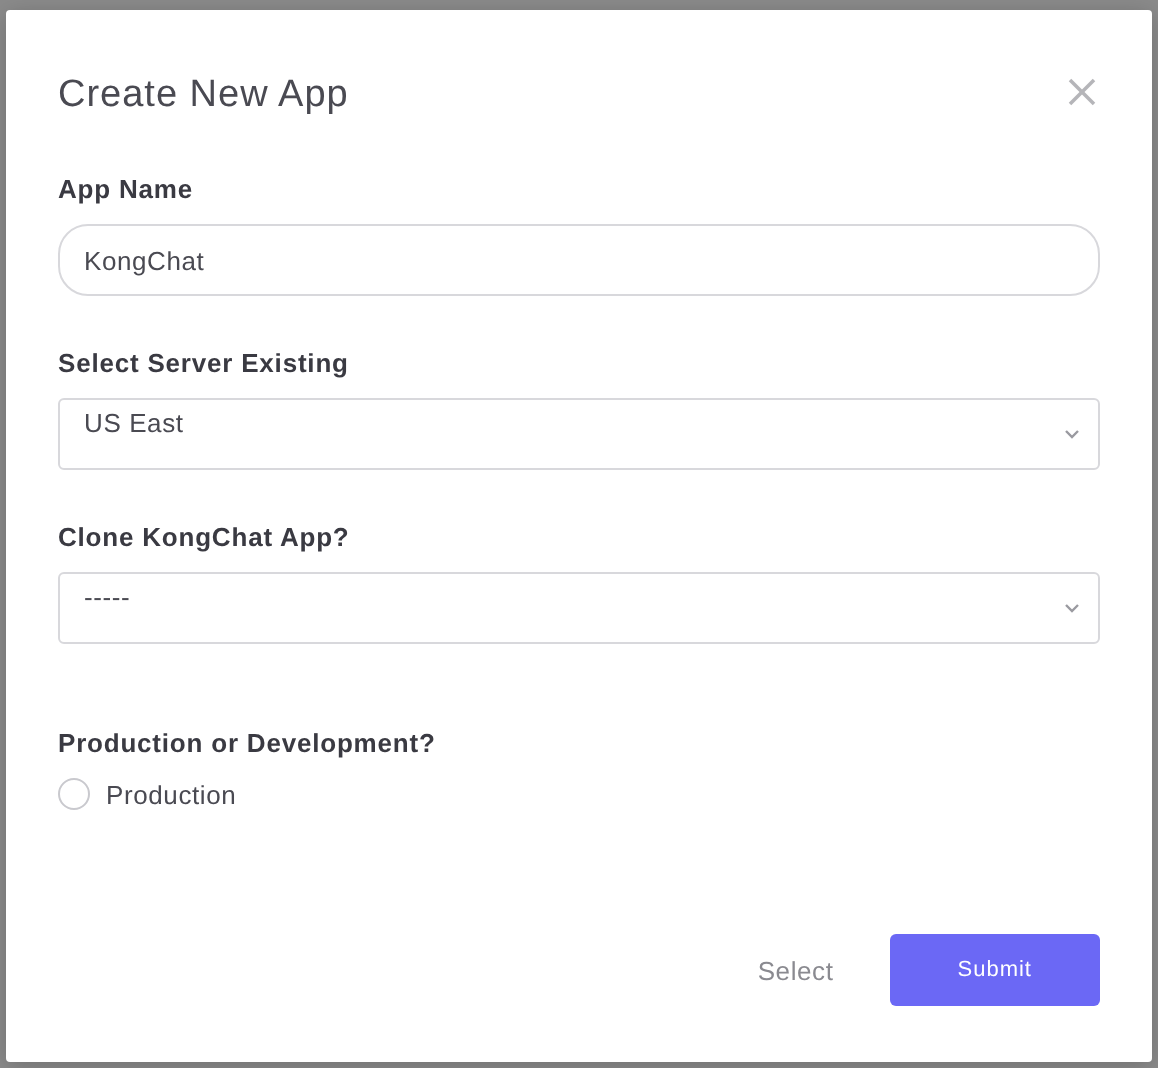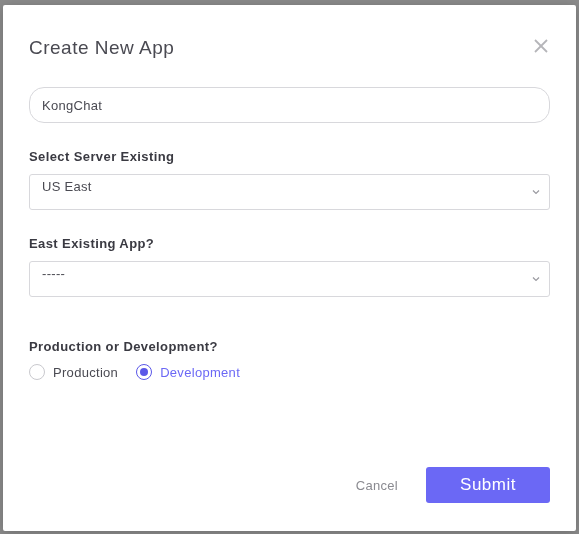--- a/index.html
+++ b/index.html
@@ -159,21 +159,21 @@
       color: #8a8a90;
       font-size: 13px;
       letter-spacing: 0.3px;
       cursor: pointer;
       font-family: inherit;
     }
     .submit-btn {
       background: #6b68f5;
       border: none;
       color: #ffffff;
-      font-size: 17px;
+      font-size: 11px;
       letter-spacing: 0.5px;
       cursor: pointer;
       padding: 0 34px;
       height: 36px;
       border-radius: 3px;
       font-family: inherit;
     }
     .clone-group .form-label {
       margin-bottom: 10px;
     }
@@ -190,64 +190,59 @@
     <h2 class="modal-title">Create New App</h2>
     <div class="close-btn">
       <svg viewBox="0 0 14 14" fill="none" stroke="currentColor" stroke-width="1.8">
         <line x1="1" y1="1" x2="13" y2="13"></line>
         <line x1="13" y1="1" x2="1" y2="13"></line>
       </svg>
     </div>
   </div>
 
   <div class="form-group">
+    <label class="form-label">App Name</label>
     <input type="text" class="text-input" value="KongChat" style="">
   </div>
 
   <div class="form-group">
     <label class="form-label">Select Server Existing</label>
     <div class="select-wrapper">
       <select class="select-input">
         <option>US East</option>
       </select>
       <span class="select-arrow">
         <svg viewBox="0 0 8 5" fill="none" stroke="currentColor" stroke-width="1.2">
           <path d="M1 1 L4 4 L7 1"></path>
         </svg>
       </span>
     </div>
   </div>
 
   <div class="form-group clone-group">
-    <label class="form-label">East Existing App?</label>
+    <label class="form-label">Clone KongChat App?</label>
     <div class="select-wrapper">
       <select class="select-input">
         <option>-----</option>
       </select>
       <span class="select-arrow">
         <svg viewBox="0 0 8 5" fill="none" stroke="currentColor" stroke-width="1.2">
           <path d="M1 1 L4 4 L7 1"></path>
         </svg>
       </span>
     </div>
   </div>
 
   <div class="form-group env-group">
     <label class="form-label">Production or Development?</label>
     <div class="radio-group">
       <div class="radio-option">
         <div class="radio-circle"></div>
         <span class="radio-label">Production</span>
       </div>
-      <div class="radio-option">
-        <div class="radio-circle selected">
-          <div class="radio-inner"></div>
-        </div>
-        <span class="radio-label selected">Development</span>
-      </div>
     </div>
   </div>
 
   <div class="modal-footer">
-    <button class="cancel-btn">Cancel</button>
+    <button class="cancel-btn">Select</button>
     <button class="submit-btn">Submit</button>
   </div>
 </div>
 
 </body></html>

